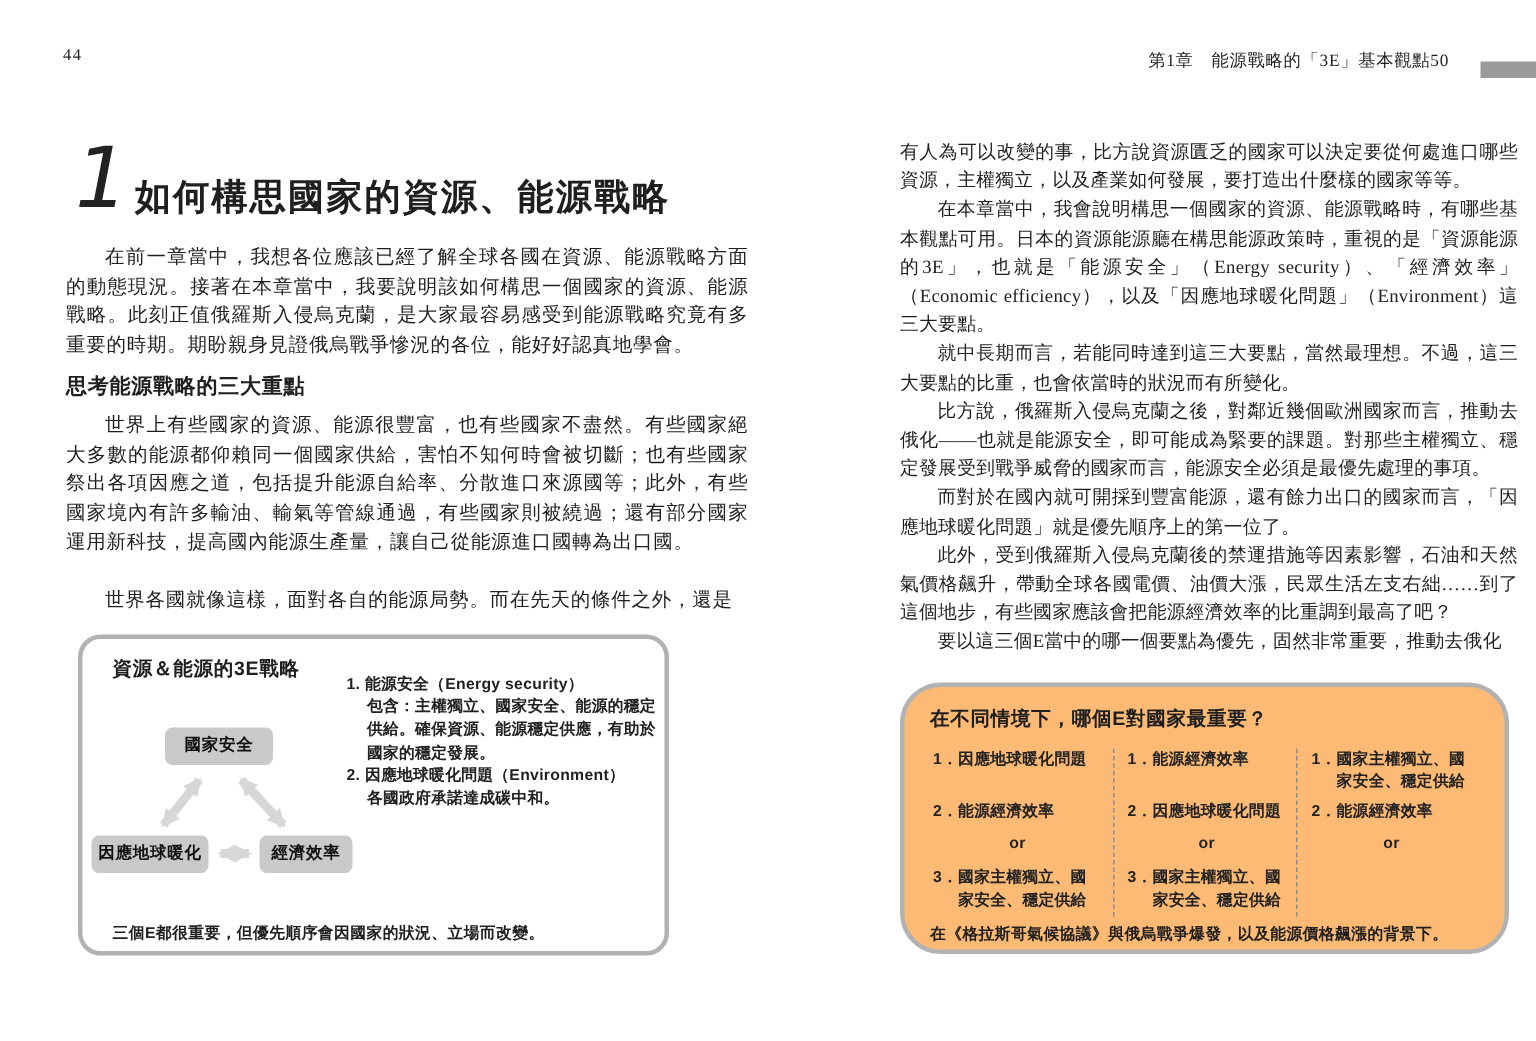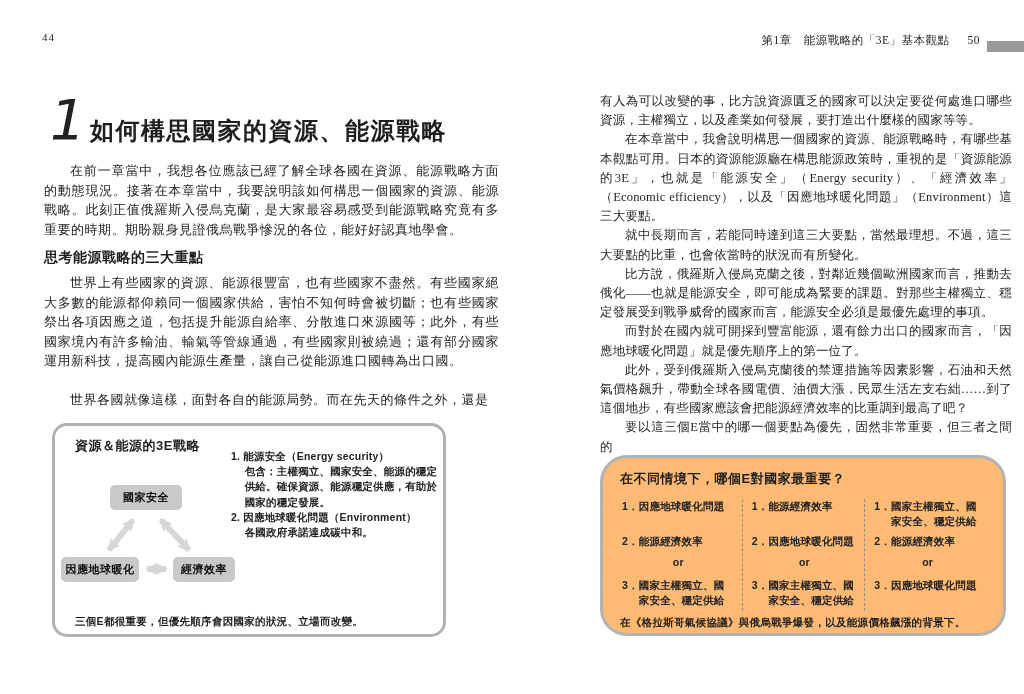--- a/index.html
+++ b/index.html
@@ -37,22 +37,22 @@
   #node-bl{left:6px;top:131px;width:78px;}
   #node-br{left:118px;top:131px;width:62px;}
   #fig-list{left:176px;top:23px;width:208px;font-size:10.5px;font-weight:bold;
     line-height:15.2px;letter-spacing:0.2px;color:#222;}
   .li{margin:0;}
   .li-title{padding-left:1.3em;text-indent:-1.3em;}
   .li-body{padding-left:1.3em;}
   #fig-note{left:20px;top:189px;width:360px;font-size:10.5px;font-weight:bold;letter-spacing:0.3px;}
 
   
-  #run-head{top:33px;right:44px;font-size:11.5px;letter-spacing:0.5px;
-    display:flex;gap:18px;align-items:baseline;}
+  #run-head{top:33px;right:58px;font-size:11.5px;letter-spacing:0.5px;
+    display:flex;align-items:baseline;}
   #edge-tab{left:987px;top:41px;width:37px;height:11px;background:#9a9a9a;}
   .body-r{left:600px;top:92px;width:412px;font-size:12.5px;line-height:19.2px;
     text-align:justify;letter-spacing:0.2px;}
   .body-r p{margin:0;}
 
   
   #cb{left:600px;top:455px;width:406px;height:181px;border:3px solid #b2b2b2;
     border-radius:27px;box-sizing:border-box;background:#fdba74;padding:12px 15px 0 17px;}
   #cb-title{font-size:13px;font-weight:bold;letter-spacing:0.5px;}
   #cb-cols{display:flex;margin-top:11px;}
@@ -126,21 +126,21 @@
 </div>
 <div class="abs" id="edge-tab"></div>
 
 <div class="abs body-r">
   <p>有人為可以改變的事，比方說資源匱乏的國家可以決定要從何處進口哪些資源，主權獨立，以及產業如何發展，要打造出什麼樣的國家等等。</p>
   <p class="ind">在本章當中，我會說明構思一個國家的資源、能源戰略時，有哪些基本觀點可用。日本的資源能源廳在構思能源政策時，重視的是「資源能源的3E」，也就是「能源安全」（Energy security）、「經濟效率」（Economic efficiency），以及「因應地球暖化問題」（Environment）這三大要點。</p>
   <p class="ind">就中長期而言，若能同時達到這三大要點，當然最理想。不過，這三大要點的比重，也會依當時的狀況而有所變化。</p>
   <p class="ind">比方說，俄羅斯入侵烏克蘭之後，對鄰近幾個歐洲國家而言，推動去俄化——也就是能源安全，即可能成為緊要的課題。對那些主權獨立、穩定發展受到戰爭威脅的國家而言，能源安全必須是最優先處理的事項。</p>
   <p class="ind">而對於在國內就可開採到豐富能源，還有餘力出口的國家而言，「因應地球暖化問題」就是優先順序上的第一位了。</p>
   <p class="ind">此外，受到俄羅斯入侵烏克蘭後的禁運措施等因素影響，石油和天然氣價格飆升，帶動全球各國電價、油價大漲，民眾生活左支右絀……到了這個地步，有些國家應該會把能源經濟效率的比重調到最高了吧？</p>
-  <p class="ind">要以這三個E當中的哪一個要點為優先，固然非常重要，但三者之間的</p>
+  <p class="ind">要以這三個E當中的哪一個要點為優先，固然非常重要，推動去俄化</p>
 </div>
 
 <div class="abs sans" id="cb">
   <div id="cb-title">在不同情境下，哪個E對國家最重要？</div>
   <div id="cb-cols">
     <div class="cb-col sep">
       <div class="slot s1">1．因應地球暖化問題</div>
       <div class="slot s2">2．能源經濟效率</div>
       <div class="slot s3">or</div>
       <div class="slot s4">3．國家主權獨立、國家安全、穩定供給</div>
@@ -148,17 +148,16 @@
     <div class="cb-col sep">
       <div class="slot s1">1．能源經濟效率</div>
       <div class="slot s2">2．因應地球暖化問題</div>
       <div class="slot s3">or</div>
       <div class="slot s4">3．國家主權獨立、國家安全、穩定供給</div>
     </div>
     <div class="cb-col">
       <div class="slot s1">1．國家主權獨立、國家安全、穩定供給</div>
       <div class="slot s2">2．能源經濟效率</div>
       <div class="slot s3">or</div>
-      <div class="slot s4">3．因應地球暖化問題</div>
     </div>
   </div>
   <div id="cb-note">在《格拉斯哥氣候協議》與俄烏戰爭爆發，以及能源價格飆漲的背景下。</div>
 </div>
 
 </body></html>

